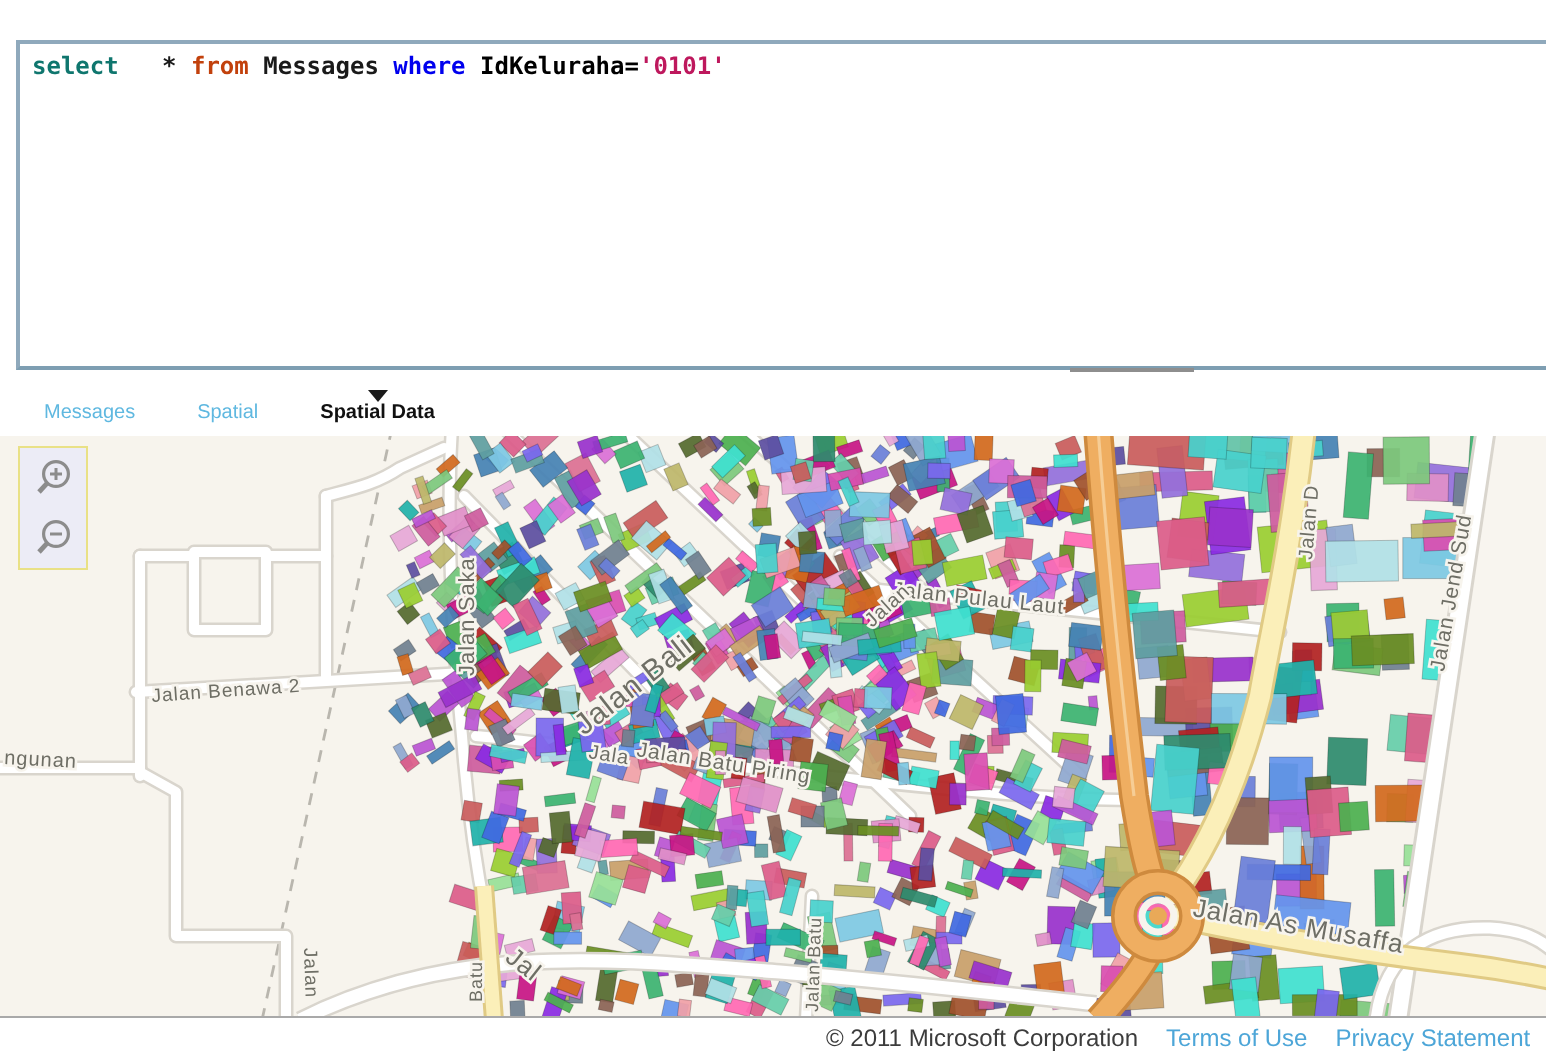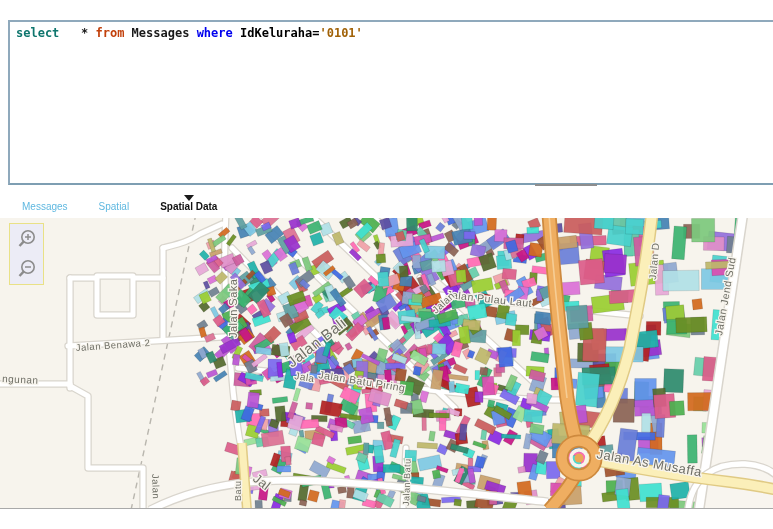--- a/index.html
+++ b/index.html
@@ -41,21 +41,21 @@
   #footer{position:absolute;left:0;top:509px;width:773px;height:20px;background:#fff;}
   #footer-inner{position:absolute;left:413px;top:3px;white-space:nowrap;font-size:12px;color:#3C3C3C;}
   #footer-inner .flink{color:#4DA6D8;margin-left:14px;cursor:pointer;}
 </style>
 </head>
 <body>
 
 <div id="stage">
 
   <div id="editor">
-    <div id="query-line"><span style="color: #0f766e;">select</span><span style="color: rgb(26, 26, 26);">   * </span><span style="color: #c2410c;">from</span><span style="color: rgb(26, 26, 26);"> Messages </span><span style="color: rgb(0, 0, 238);">where</span><span style="color: #000000;"> IdKeluraha=</span><span style="color: #a16207;">'0101'</span></div>
+    <div id="query-line"><span style="color: #0f766e;">select</span><span style="color: rgb(26, 26, 26);">   * </span><span style="color: #c2410c;">from</span><span style="color: rgb(26, 26, 26);"> Messages </span><span style="color: rgb(0, 0, 238);">where</span><span style="color: #000000;"> IdKeluraha=</span><span style="color: #be185d;">'0101'</span></div>
   </div>
 
   <div id="splitter"></div>
 
   <div id="tab-bar">
       <div class="tab">Messages</div>
       <div class="tab">Spatial</div>
       <div class="tab active">Spatial Data</div>
     </div>
 
@@ -1116,14 +1116,19 @@
           <text transform="translate(722,118) rotate(-80)" font-size="10.5" class="maplabel">Jalan Jend Sud</text>
           <text transform="translate(596,240) rotate(10)" font-size="13" class="maplabel">Jalan As Musaffa</text>
           <text transform="translate(152,256) rotate(88)" font-size="9.5" class="maplabel">Jalan</text>
           <text transform="translate(252,262) rotate(38)" font-size="13" class="maplabel">Jal</text>
           <text transform="translate(241,283) rotate(-90)" font-size="9" class="maplabel">Batu</text>
           <text transform="translate(409,288) rotate(-88)" font-size="9" class="maplabel">Jalan Batu</text>
         </g>
     </svg>
   </div>
 
+  <div id="footer">
+    <div id="footer-inner">
+      <span>© 2011 Microsoft Corporation</span><span id="footer-links"><span class="flink">Terms of Use</span><span class="flink">Privacy Statement</span></span>
+    </div>
+  </div>
 
 </div>
 
 </body></html>

